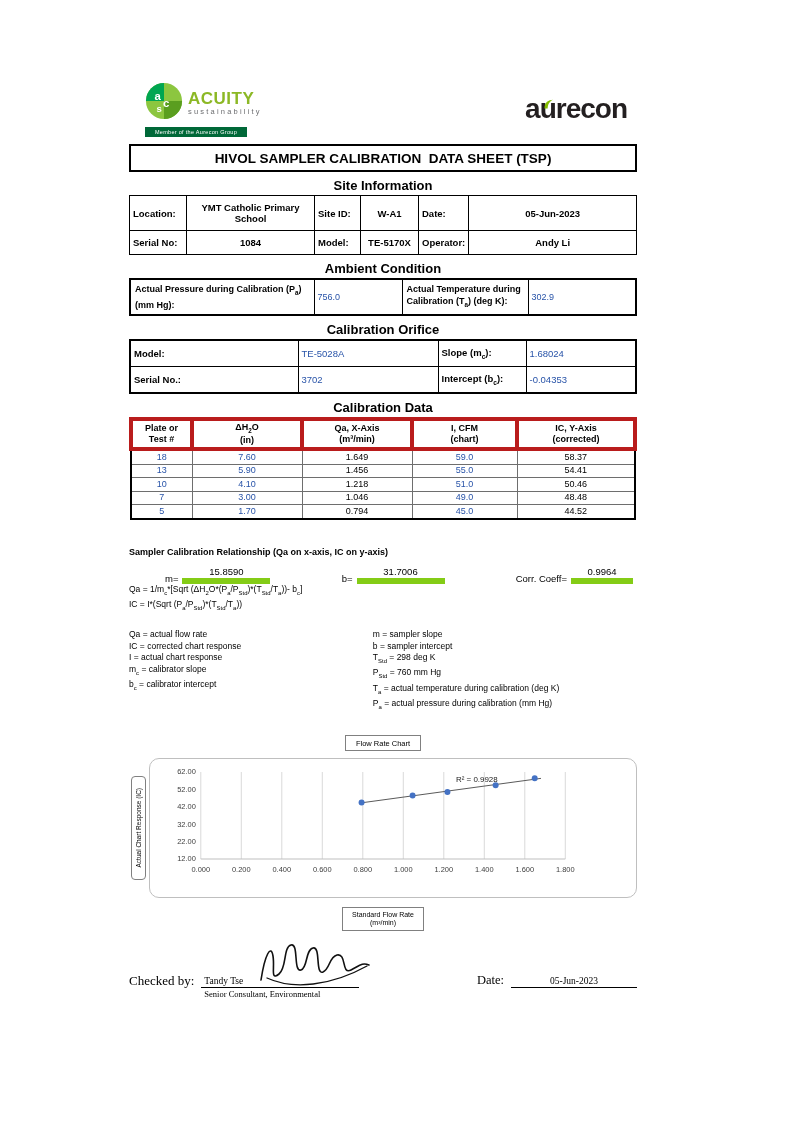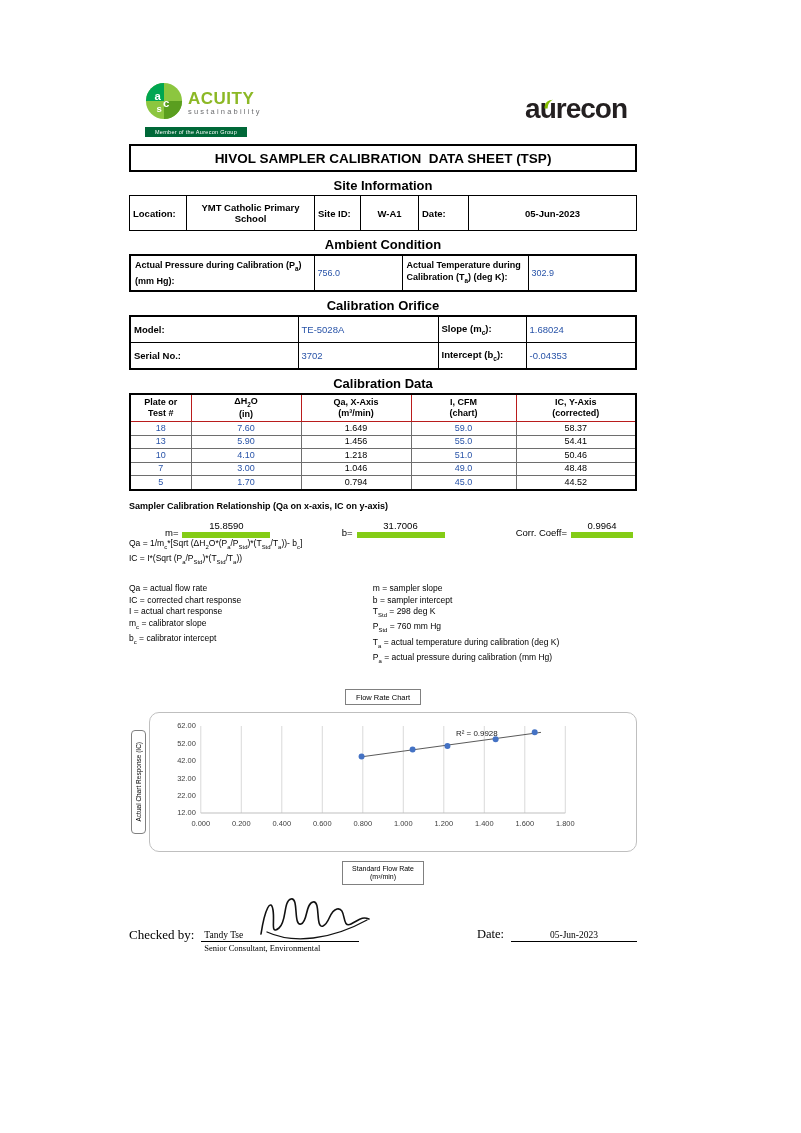--- a/index.html
+++ b/index.html
@@ -38,25 +38,25 @@
   .blue { color:#2853a8; }
   .cval { text-align:left; font-size:9.5px; }
 
   
   .orifice-table { border:2px solid #000; }
   .orifice-table td { border:1px solid #000; font-size:9.5px; }
   .orifice-table .lab { font-weight:bold; }
 
   
   .calib-table { border:2px solid #000; }
-  .calib-table th { border:1px solid #b91c1c; font-size:9px; font-weight:bold; line-height:11px; padding:1px 2px; }
+  .calib-table th { border:4px solid #b91c1c; font-size:9px; font-weight:bold; line-height:11px; padding:1px 2px; }
   .calib-table td { border:1px solid #6e6e6e; font-size:9px; text-align:center; line-height:11.5px; padding:0.5px 2px; }
 
   
-  .rel-label { font-weight:bold; font-size:9px; margin-top:10px; }
+  .rel-label { font-weight:bold; font-size:9px; margin-top:27px; }
   .rel-row { display:flex; align-items:flex-end; margin-top:9px; padding:0 4px 0 36px; font-size:9.5px; justify-content:space-between; }
   .rel-pair { display:flex; align-items:flex-end; gap:4px; }
   .blank { display:inline-block; border-bottom:6px solid #84cc16; text-align:center; padding:0 4px 1px; }
   .blank.w90 { min-width:88px; } .blank.w65 { min-width:62px; }
 
   
   .calc-heading { text-align:center; font-weight:bold; font-size:10.5px; margin:13px 0 9px; }
   .calc-formulas { font-size:8.5px; line-height:13px; }
   .calc-cols { display:flex; margin-top:15px; }
   .calc-left { width:48%; }
@@ -128,20 +128,28 @@
         <col>
       </colgroup>
     <tbody>
         <tr>
       <td>Location:</td>
       <td class="val">YMT Catholic Primary School</td>
       <td>Site ID:</td>
       <td class="val">W-A1</td>
       <td>Date:</td>
       <td class="val">05-Jun-2023</td>
+    </tr>
+    <tr>
+      <td>Serial No:</td>
+      <td class="val">1084</td>
+      <td>Model:</td>
+      <td class="val">TE-5170X</td>
+      <td>Operator:</td>
+      <td class="val">Andy Li</td>
     </tr>
   </tbody>
     </table>
 
   <div class="section-heading">Ambient Condition</div>
   <table class="ambient-table">
     <colgroup>
         <col style="width:184px">
         <col style="width:88px">
         <col style="width:126px">

